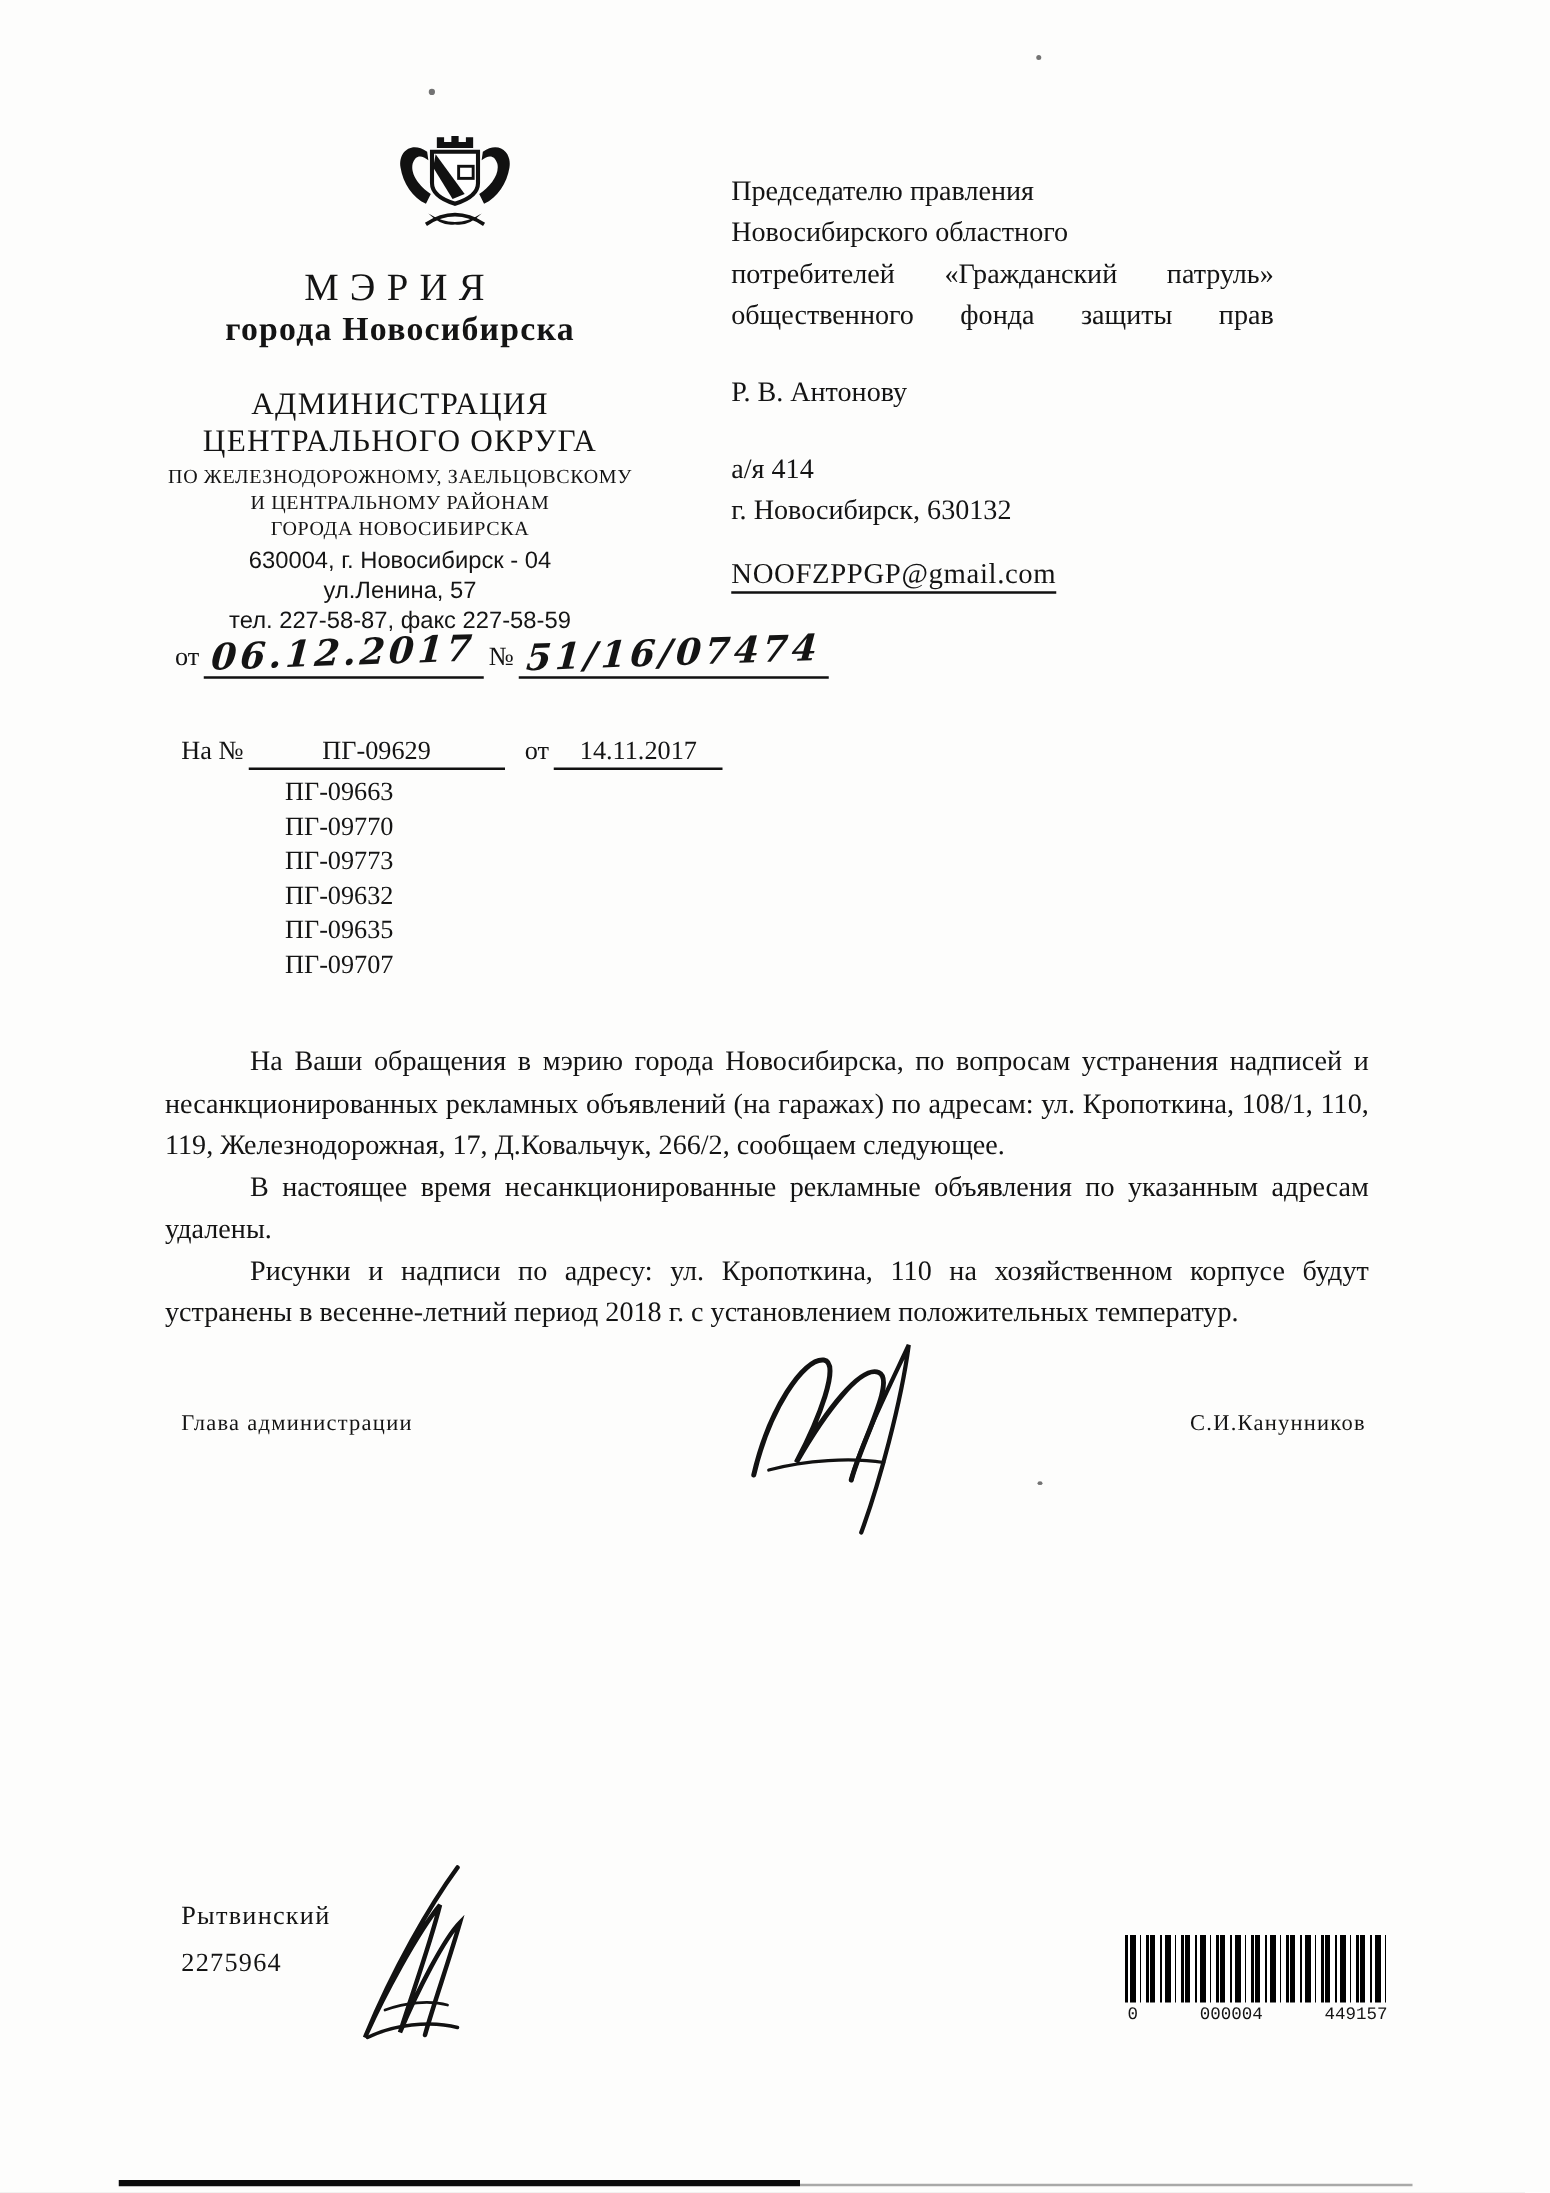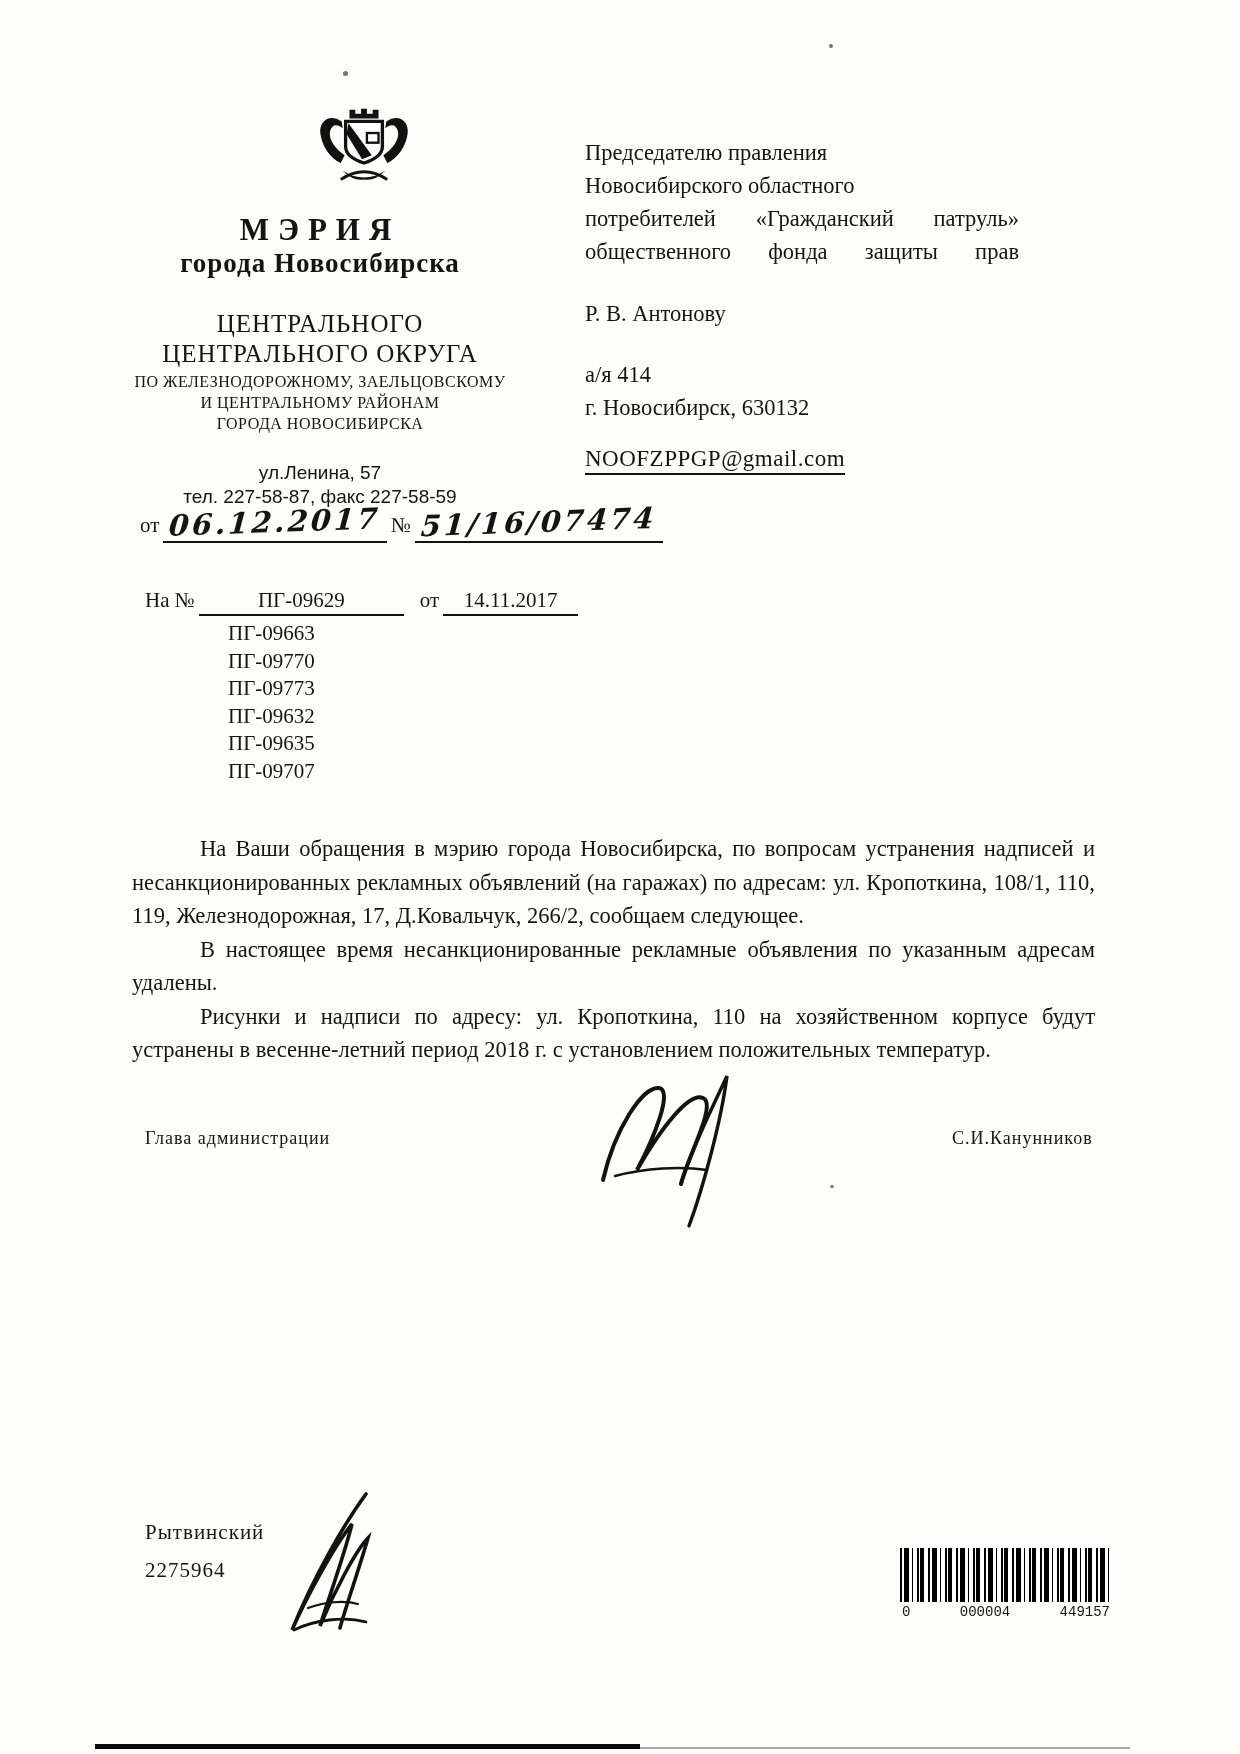--- a/index.html
+++ b/index.html
@@ -6,21 +6,21 @@
   html,body { background:#e8e8e8; }
   .page {
     position:relative; width:1240px; height:1754px; margin:0 auto;
     background:#fdfdfc; overflow:hidden;
     font-family:"Liberation Serif", serif; color:#141414;
   }
   .abs { position:absolute; }
   .ctr { text-align:center; }
 
   
-  .org1 { font-size:31px; font-weight:bold; letter-spacing:9px; }
+  .org1 { font-size:31px; font-weight:normal; letter-spacing:9px; }
   .org2 { font-size:27px; font-weight:bold; letter-spacing:1px; }
   .div1 { font-size:25px; letter-spacing:1px; }
   .dst  { font-size:16px; letter-spacing:.5px; }
   .addr { font-family:"Liberation Sans", sans-serif; font-size:19px; }
 
   
   .hw {
     font-family:"DejaVu Serif", serif; font-style:italic; font-weight:600;
     font-size:29px; letter-spacing:3px; display:inline-block;
     transform:rotate(-2deg) skewX(-6deg);
@@ -79,27 +79,28 @@
       <path d="M73 19 C86 10 97 19 95 32 C93 45 85 57 74 62 L70 54 C79 48 87 38 85 29 C83 22 78 21 72 26 Z" fill="#111"></path>
 
       <path d="M28 70 Q50 84 72 70 Q61 81 50 79 Q39 81 28 70 Z" fill="#111"></path>
       <path d="M26 79 Q50 63 74 79" stroke="#111" stroke-width="3" fill="none"></path>
     </svg>
   </div>
 
   <div class="abs ctr org1" style="left:115px; top:212px; width:410px;">МЭРИЯ</div>
   <div class="abs ctr org2" style="left:115px; top:248px; width:410px;">города Новосибирска</div>
 
-  <div class="abs ctr div1" style="left:115px; top:310px; width:410px;">ЦЕНТРАЛЬНОГО</div>
+  <div class="abs ctr div1" style="left:115px; top:310px; width:410px;">АДМИНИСТРАЦИЯ</div>
   <div class="abs ctr div1" style="left:115px; top:340px; width:410px;">ЦЕНТРАЛЬНОГО ОКРУГА</div>
 
   <div class="abs ctr dst" style="left:105px; top:373px; width:430px;">ПО ЖЕЛЕЗНОДОРОЖНОМУ, ЗАЕЛЬЦОВСКОМУ</div>
   <div class="abs ctr dst" style="left:105px; top:394px; width:430px;">И ЦЕНТРАЛЬНОМУ РАЙОНАМ</div>
   <div class="abs ctr dst" style="left:105px; top:415px; width:430px;">ГОРОДА НОВОСИБИРСКА</div>
 
+  <div class="abs ctr addr" style="left:105px; top:438px; width:430px;">630004, г. Новосибирск - 04</div>
   <div class="abs ctr addr" style="left:105px; top:462px; width:430px;">ул.Ленина, 57</div>
   <div class="abs ctr addr" style="left:105px; top:486px; width:430px;">тел. 227-58-87, факс 227-58-59</div>
 
   <div class="abs" style="left:140px; top:505px; width:460px; white-space:nowrap;">
     <span class="ref-label">от</span>
     <span class="hw-slot" style="min-width:170px;"><span class="hw">06.12.2017</span></span>
     <span class="ref-label">№</span>
     <span class="hw-slot" style="min-width:190px;"><span class="hw">51/16/07474</span></span>
   </div>
 

